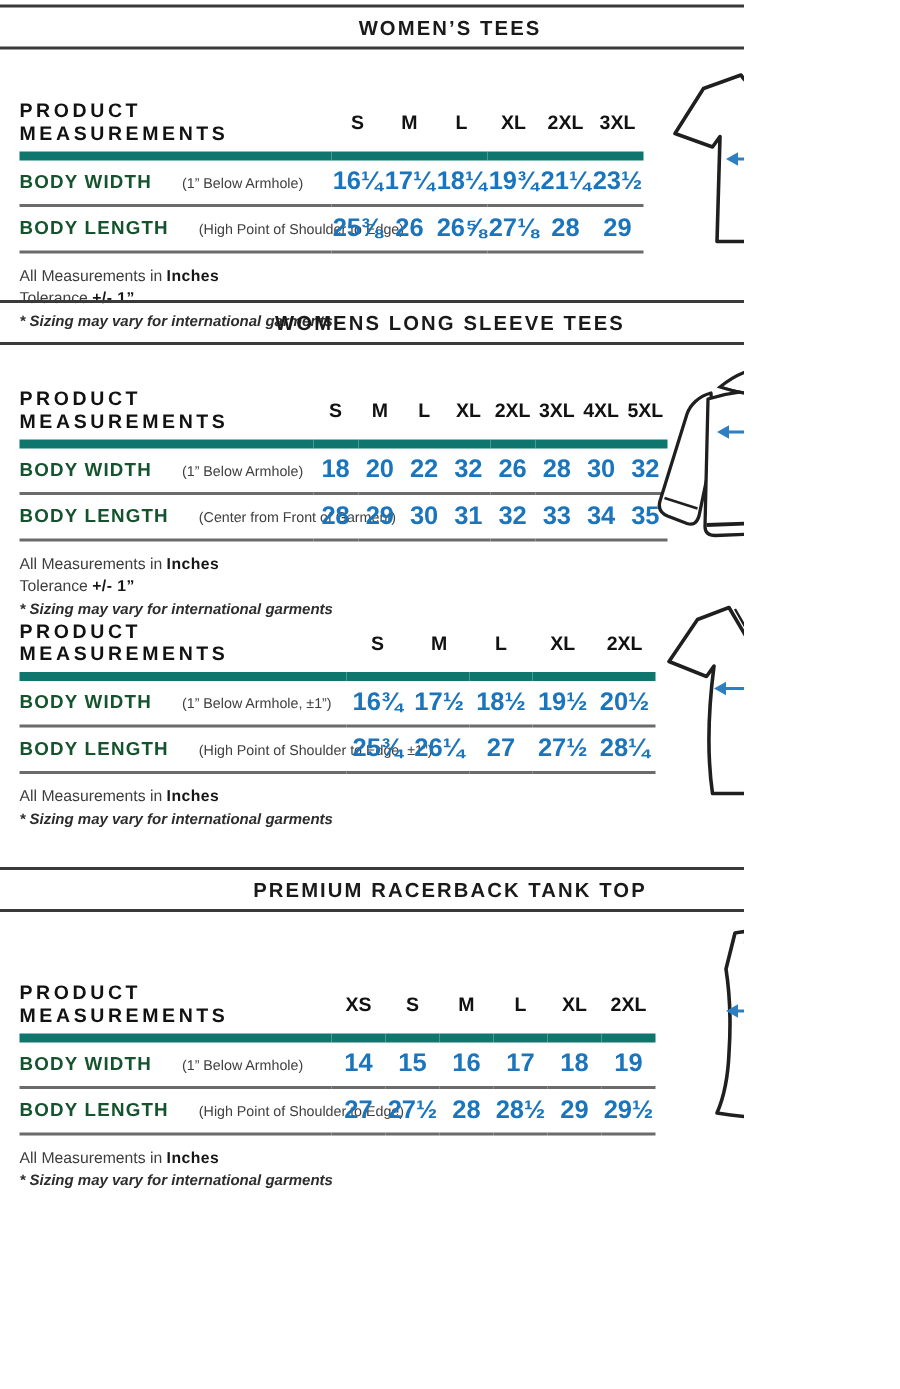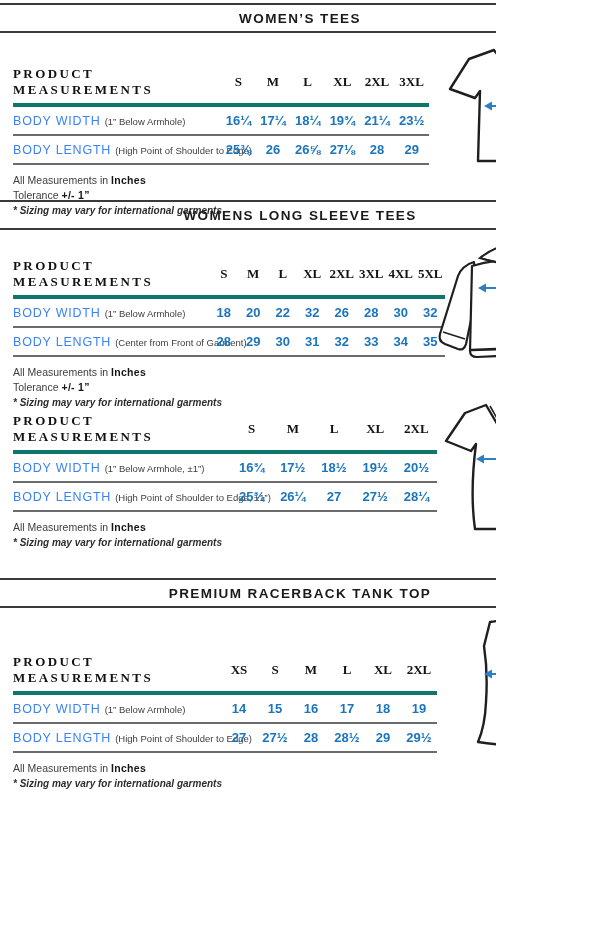--- a/index.html
+++ b/index.html
@@ -2,28 +2,28 @@
 <html><head>
 <meta charset="utf-8">
 <style>
   html,body{margin:0;padding:0;background:#fff;font-family:"Liberation Sans","DejaVu Sans",sans-serif;}
   #page{position:relative;width:496px;height:926px;background:#fff;overflow:hidden;}
   .sec{position:absolute;left:0;width:600px;}
   .band{border-top:2px solid #3a3a3a;border-bottom:2px solid #3a3a3a;text-align:center;padding:6px 0 5px 0;}
   .band h2{margin:0;font-size:13.5px;font-weight:bold;letter-spacing:1.4px;color:#1a1a1a;}
   .content{margin-left:0;}
   .tbl{border-collapse:collapse;margin-left:13px;table-layout:fixed;}
-  .tbl thead tr{border-bottom:4px solid #0f766e;font-family:Liberation Serif, serif;}
+  .tbl thead tr{border-bottom:6px solid #0f766e;}
   .tbl tbody tr{border-bottom:2px solid #6b6b6b;}
   .lblh{text-align:left;font-size:13px;font-weight:bold;letter-spacing:2.4px;color:#121212;padding:2px 0 5px 0;}
   .sz{font-size:13px;font-weight:bold;color:#121212;text-align:center;padding:2px 0 5px 0;}
   .lblc{padding:4px 0 5px 0;white-space:nowrap;}
-  .rowlabel{color:#3b82f6;font-weight:normal;font-size:12.5px;letter-spacing:0.8px;}
-  .rownote{color:#404040;font-size:9.5px;padding-left:4px;}
-  .val{color:#1b75bc;font-weight:bold;font-size:13px;text-align:center;padding:4px 0 5px 0;}
+  .rowlabel{color:#14532d;font-weight:bold;font-size:12.5px;letter-spacing:0.8px;}
+  .rownote{color:#404040;font-size:9.5px;padding-left:20px;}
+  .val{color:#1b75bc;font-weight:bold;font-size:17px;text-align:center;padding:4px 0 5px 0;}
   .notes{margin:8px 0 0 13px;}
   .note-line{font-size:10.5px;color:#3d3d3d;line-height:15px;}
   .note-line b{color:#161616;letter-spacing:0.3px;}
   .note-sizing{font-size:10px;font-style:italic;font-weight:bold;color:#2d2d2d;line-height:15px;}
   .fig{position:absolute;}
   .fig svg{display:block;}
 </style>
 </head>
 <body>
 

